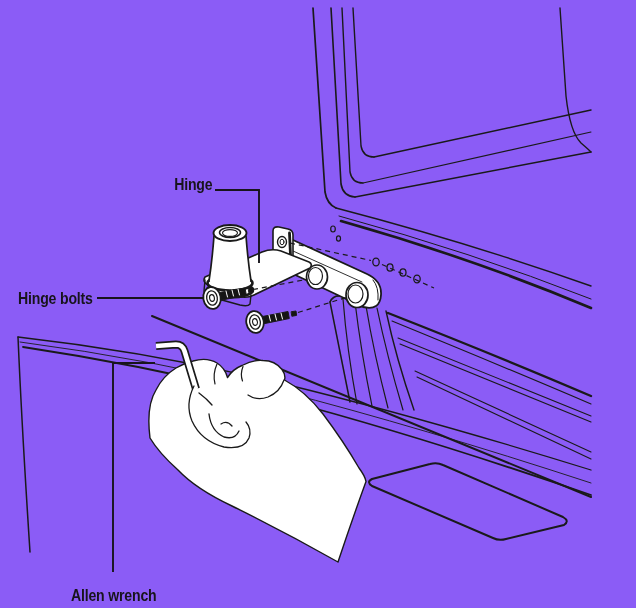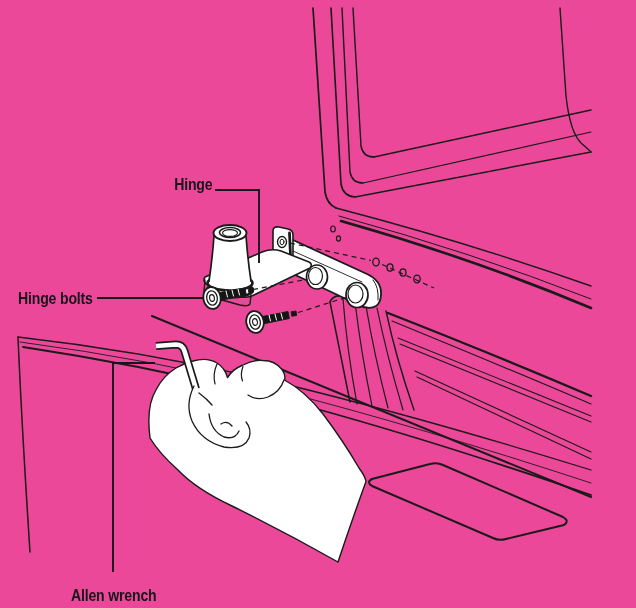--- a/index.html
+++ b/index.html
@@ -1,16 +1,16 @@
 <!DOCTYPE html>
 <html><head>
 <meta charset="utf-8">
 <style>
   html,body{margin:0;padding:0;background:#fff;}
-  #stage{position:relative;width:636px;height:608px;background:#ec4899;overflow:hidden;
+  #stage{position:relative;width:636px;height:608px;background:#8b5cf6;overflow:hidden;
          font-family:"Liberation Sans","DejaVu Sans",sans-serif;}
   #art{position:absolute;left:0;top:0;}
   .lbl{position:absolute;font-weight:bold;font-size:16px;color:#18141c;
        letter-spacing:-0.2px;white-space:nowrap;line-height:1;}
   .sx{transform:scaleX(0.88);}
   #lbl-hinge{right:424px;top:177px;transform-origin:100% 50%;}
   #lbl-bolts{left:18px;top:291px;transform-origin:0 50%;}
   #lbl-allen{left:71px;top:588px;transform-origin:0 50%;}
 </style>
 </head>

